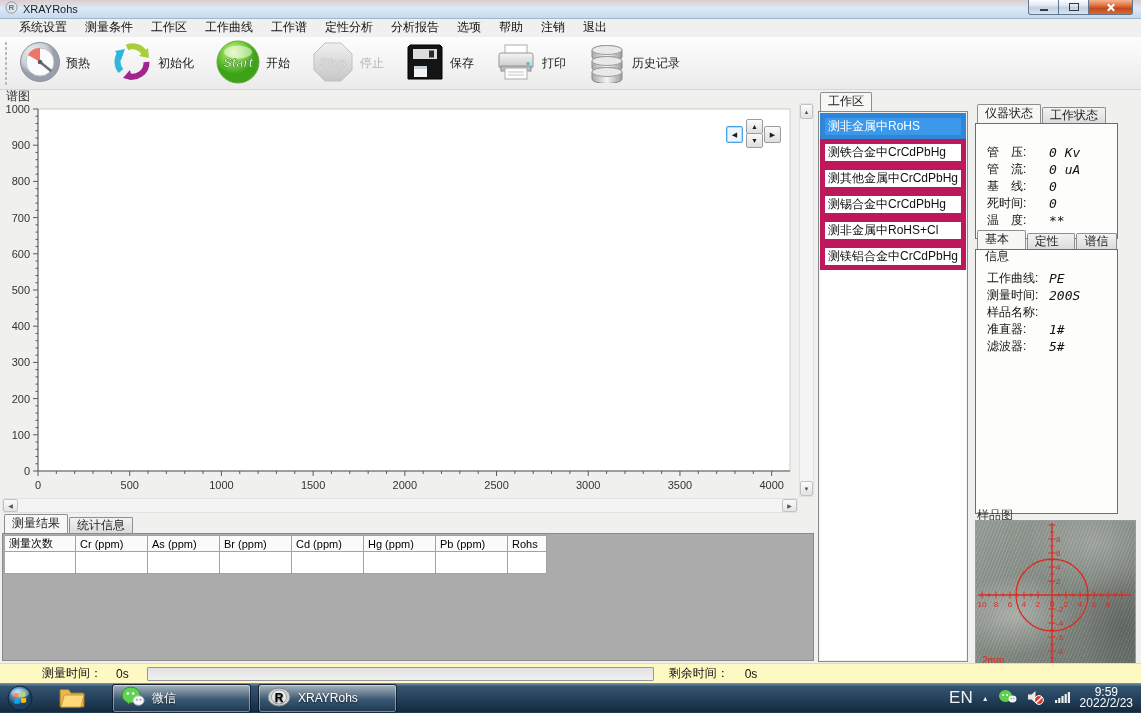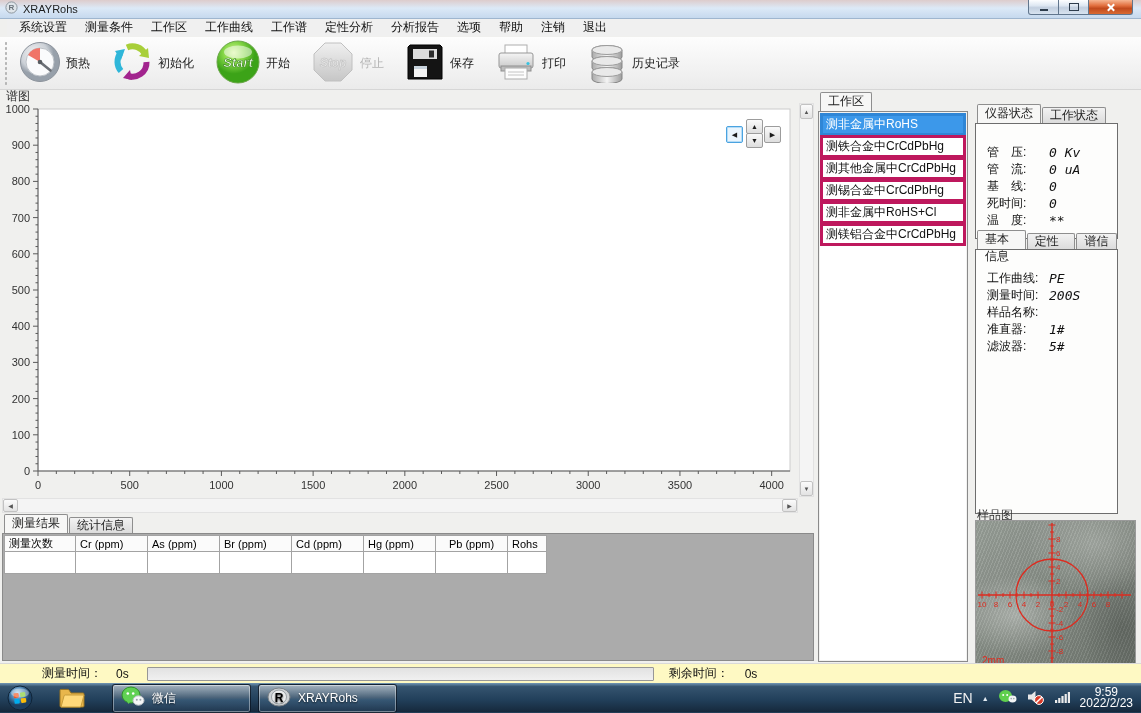--- a/index.html
+++ b/index.html
@@ -77,21 +77,21 @@
   #results-table{border-collapse:collapse;table-layout:fixed;}
   #results-table th,#results-table td{border:1px solid #a3a3a3;font-weight:normal;font-size:11px;
     text-align:left;padding:0 4px;overflow:hidden;white-space:nowrap;}
   #results-table th{height:15px;background:#fbfbfb;}
   #results-table td{height:21px;background:#fff;}
 
   
   #workspace-group{position:absolute;left:818px;top:2px;width:150px;height:570px;}
   #workspace-panel{position:absolute;left:0;top:19px;right:0;bottom:0;border:1px solid #8a8a8a;background:#f2f2f1;}
   #workspace-list{position:absolute;left:1px;top:1px;right:1px;bottom:1px;background:#fff;}
-  .ws-item{height:17px;line-height:17px;padding-left:3px;border:3px solid #be185d;margin-top:-1px;
+  .ws-item{height:17px;line-height:17px;padding-left:3px;border:5px solid #be185d;margin-top:-1px;
     color:#111;white-space:nowrap;overflow:hidden;}
   .ws-item:first-child{margin-top:0;}
   .ws-item.selected{background:var(--selection-blue,#3c98ea);border-color:#2f86d6;color:#fff;}
 
   
   #right-col{position:absolute;left:975px;top:14px;width:143px;height:570px;}
   .field-panel{position:absolute;left:0;right:0;border:1px solid #6d6d6d;background:#fdfdfc;padding-top:20px;}
   #inst-panel{top:19px;height:94px;}
   #info-panel{top:145px;height:243px;}
   #info-tabs{position:absolute;left:0;top:126px;right:0;}
@@ -125,21 +125,21 @@
     display:flex;align-items:center;}
   #start-button{margin-left:6px;width:28px;height:28px;display:flex;align-items:center;justify-content:center;}
   #explorer-button{margin-left:20px;width:36px;height:28px;display:flex;align-items:center;justify-content:center;}
   #tb-apps{display:flex;margin-left:22px;gap:7px;}
   .tb-btn{width:121px;height:27px;display:flex;align-items:center;gap:7px;padding:0 8px;
     border:1px solid rgba(8,20,34,.85);border-radius:3px;color:#fff;
     background:linear-gradient(rgba(255,255,255,.55),rgba(255,255,255,.18) 46%,rgba(110,150,185,.28) 55%,rgba(70,110,150,.22));
     box-shadow:inset 0 0 0 1px rgba(255,255,255,.4);}
   .tb-btn span{text-shadow:0 1px 2px rgba(0,0,0,.7);white-space:nowrap;overflow:hidden;}
   #tb-tray{margin-left:auto;margin-right:5px;display:flex;align-items:center;gap:9px;color:#f2f2f2;}
-  .tray-lang{font-size:14px;}
+  .tray-lang{font-size:17px;}
   .tray-up{font-size:7px;color:#e4ecf3;}
   .tray-clock{text-align:center;font-size:12px;line-height:11px;color:#fff;padding-right:3px;}
 </style>
 </head>
 <body>
 
 <div id="screen">
 
   <div id="titlebar">
     <span>
@@ -429,21 +429,21 @@
       <div id="results-panel">
         <table id="results-table">
           <thead>
               <tr id="results-head">
                 <th style="width: 62px;">测量次数</th>
                 <th style="width: 63px;">Cr (ppm)</th>
                 <th style="width: 63px;">As (ppm)</th>
                 <th style="width: 63px;">Br (ppm)</th>
                 <th style="width: 63px;">Cd (ppm)</th>
                 <th style="width: 63px;">Hg (ppm)</th>
-                <th style="width: 63px; text-align: center;">Pb (ppm)</th>
+                <th style="width: 63px;">Pb (ppm)</th>
                 <th style="width: 30px;">Rohs</th>
               </tr>
             </thead>
           <tbody id="results-body">
               <tr>
                 <td style="width: 62px;"></td>
                 <td style="width: 63px;"></td>
                 <td style="width: 63px;"></td>
                 <td style="width: 63px;"></td>
                 <td style="width: 63px;"></td>

